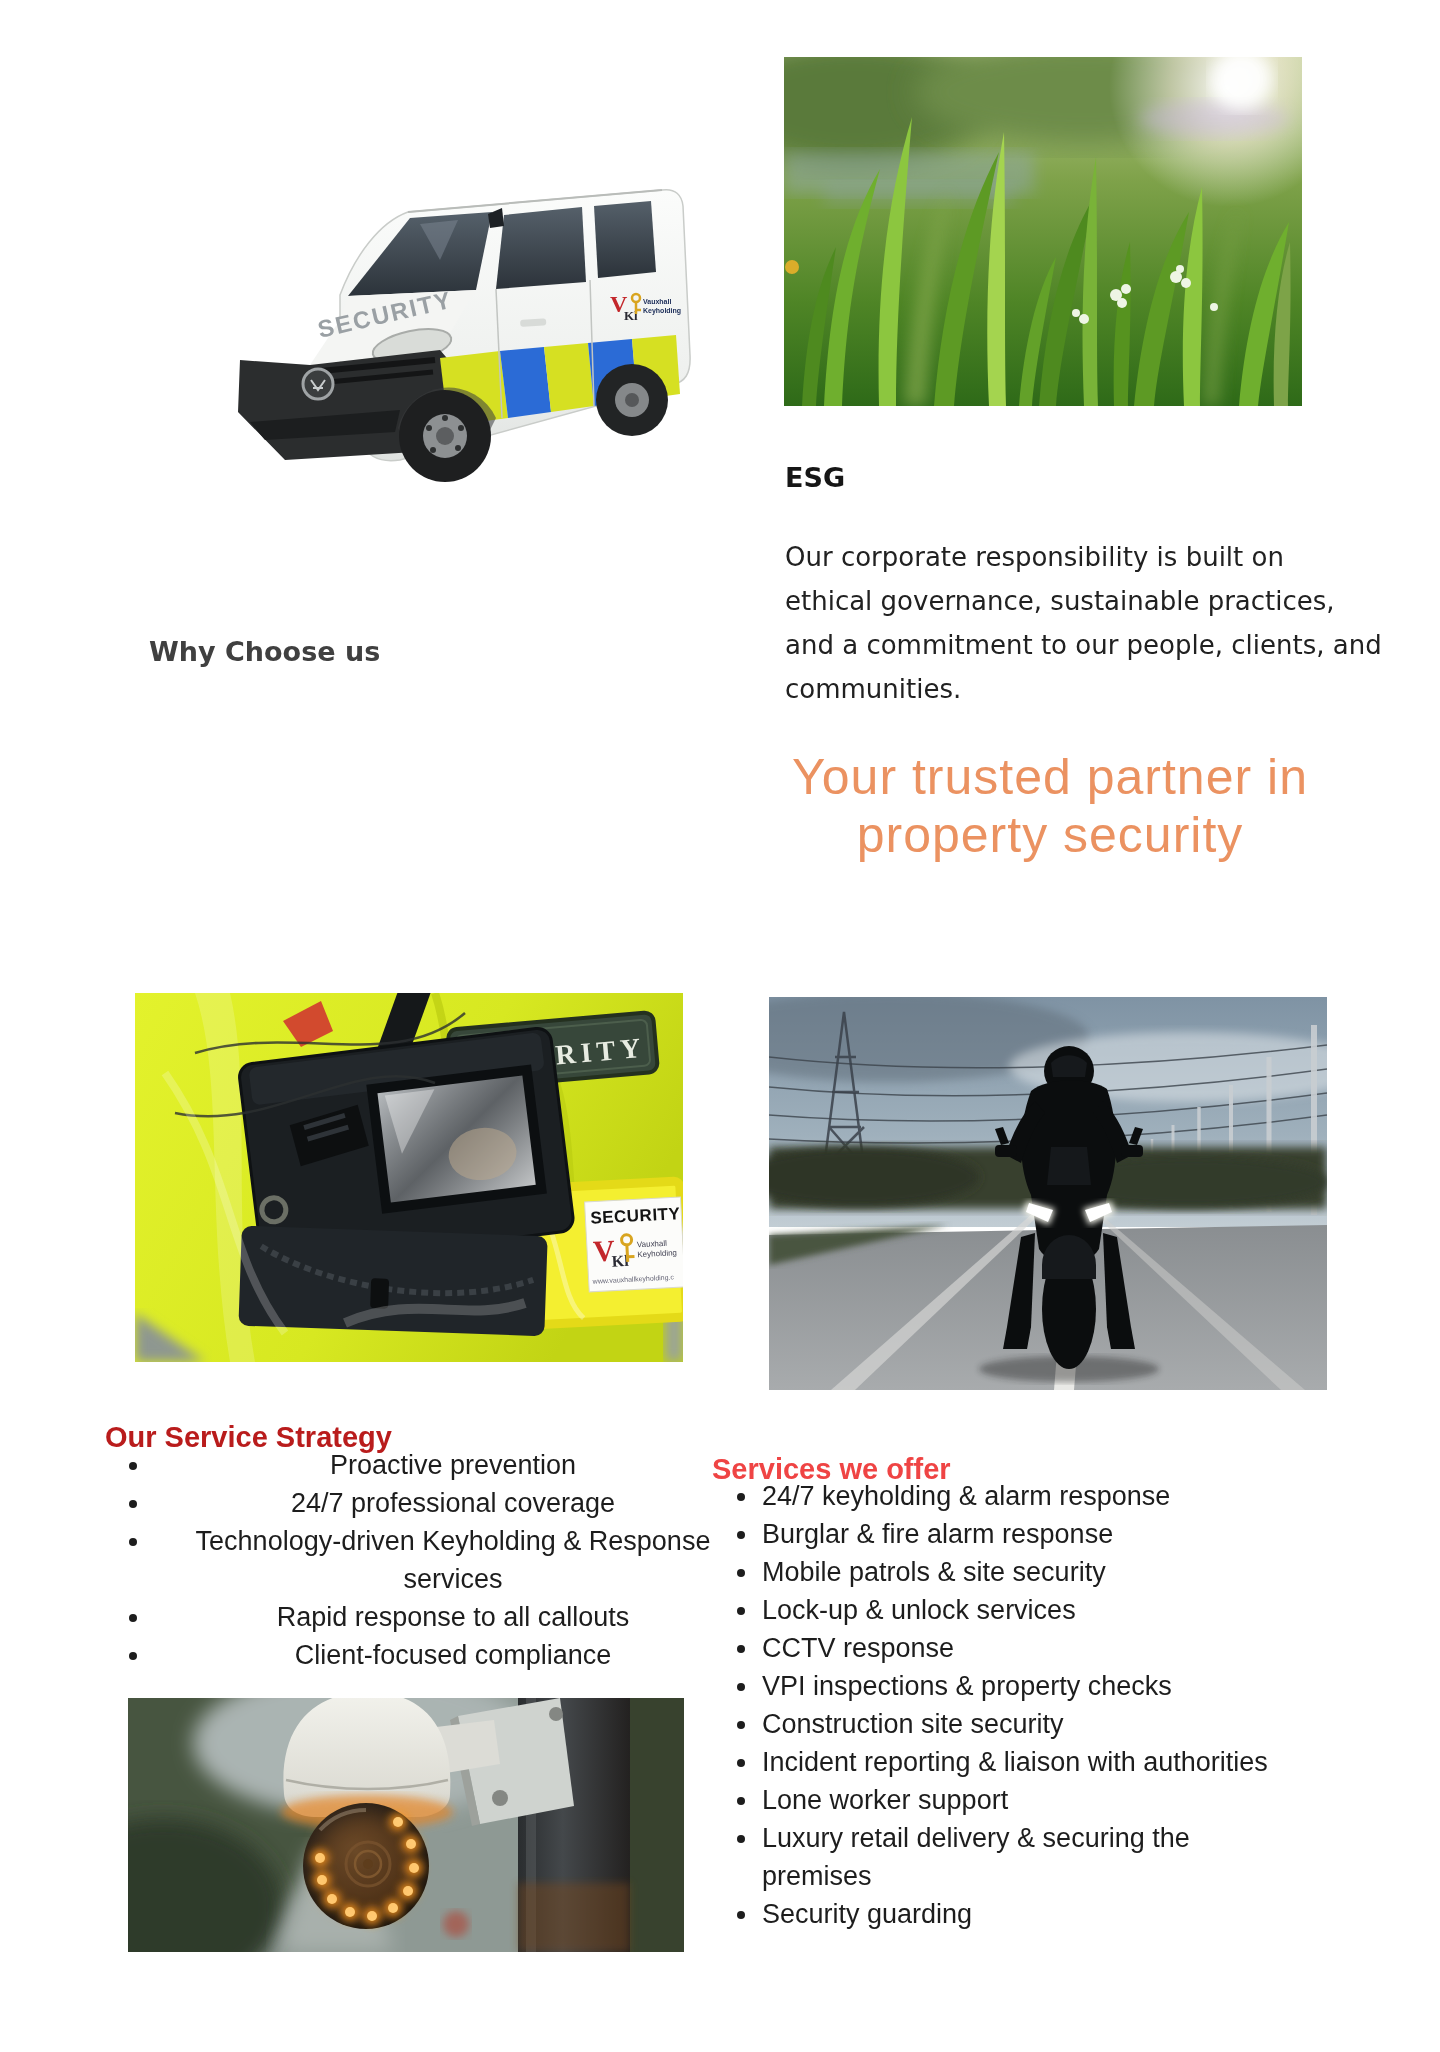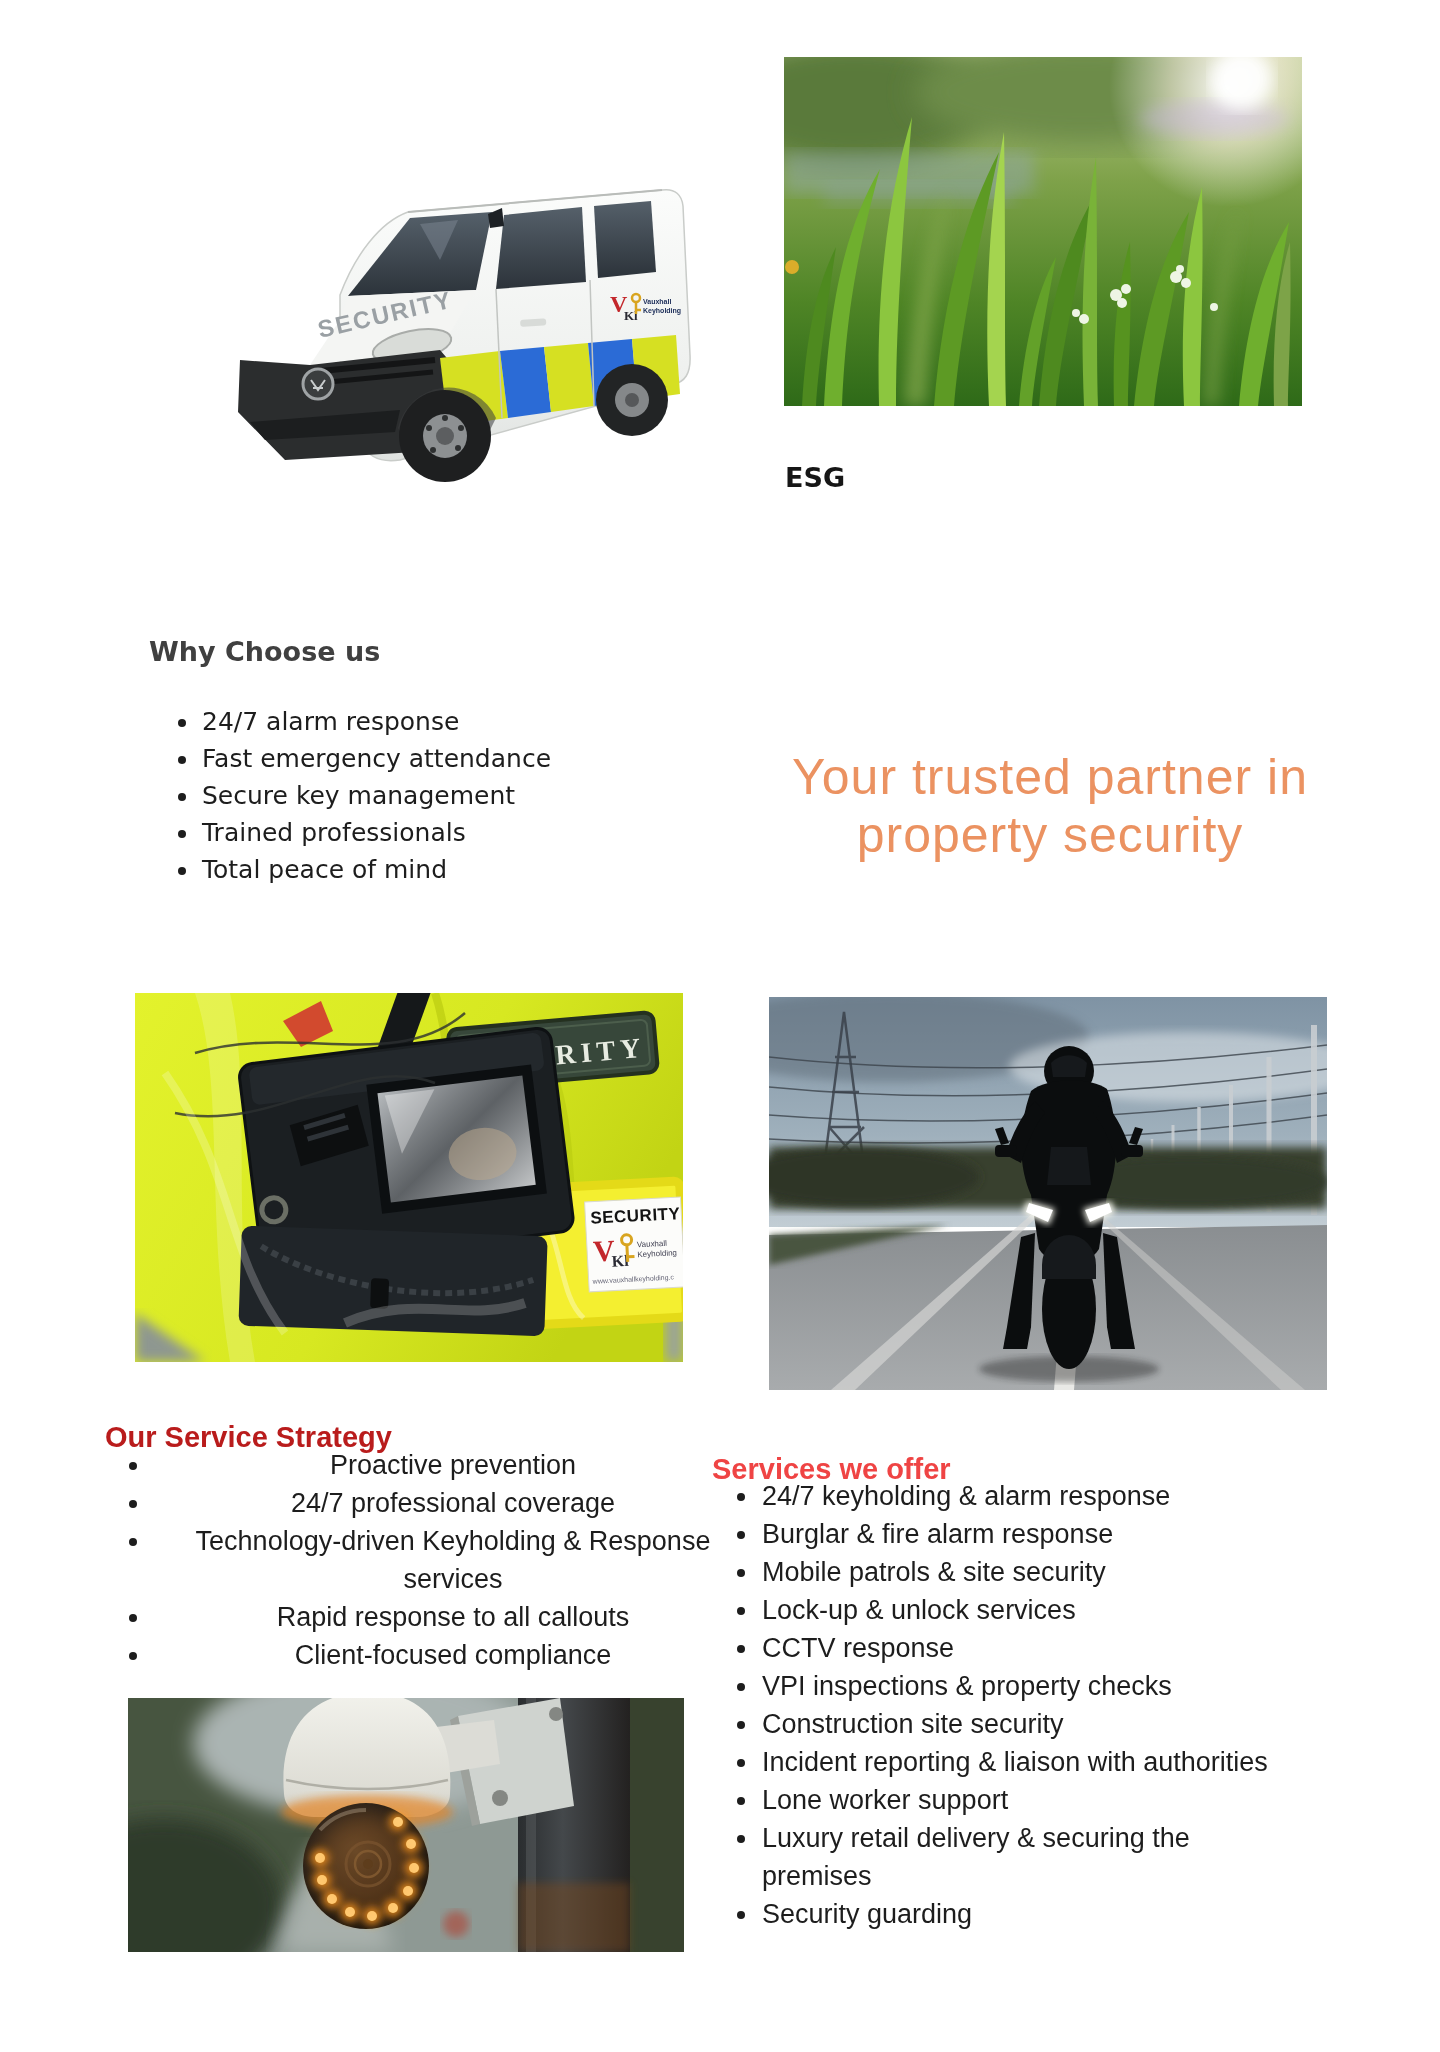--- a/index.html
+++ b/index.html
@@ -172,32 +172,29 @@
           <circle cx="396" cy="212" r="4"></circle>
         <circle cx="300" cy="262" r="5"></circle>
           <circle cx="292" cy="256" r="4"></circle>
         <circle cx="430" cy="250" r="4"></circle>
       </g>
       <circle cx="8" cy="210" r="7" fill="#e8b02a" opacity="0.9"></circle>
     </svg>
   </div>
 
   <div class="abs esg-heading">ESG</div>
+  <div class="abs esg-body">Our corporate responsibility is built on
+ethical governance, sustainable practices,
+and a commitment to our people, clients, and
+communities.</div>
 
   <div class="abs hero-title">Your trusted partner in
 property security</div>
 
   <div class="abs why-heading">Why Choose us</div>
-  <ul class="abs blist why-list">
-    <li>24/7 alarm response</li>
-    <li>Fast emergency attendance</li>
-    <li>Secure key management</li>
-    <li>Trained professionals</li>
-    <li>Total peace of mind</li>
-  </ul>
 
   <div class="photo" style="left:135px;top:993px;width:548px;height:369px">
     <svg viewBox="0 0 548 369">
       <defs>
         <linearGradient id="hivis" x1="0" y1="0" x2="1" y2="0.4">
           <stop offset="0" stop-color="#e3f22c"></stop>
             <stop offset="0.6" stop-color="#d7e821"></stop>
           <stop offset="1" stop-color="#c2d414"></stop>
         </linearGradient>
         <linearGradient id="sheenw" x1="0" y1="0" x2="1" y2="1">

